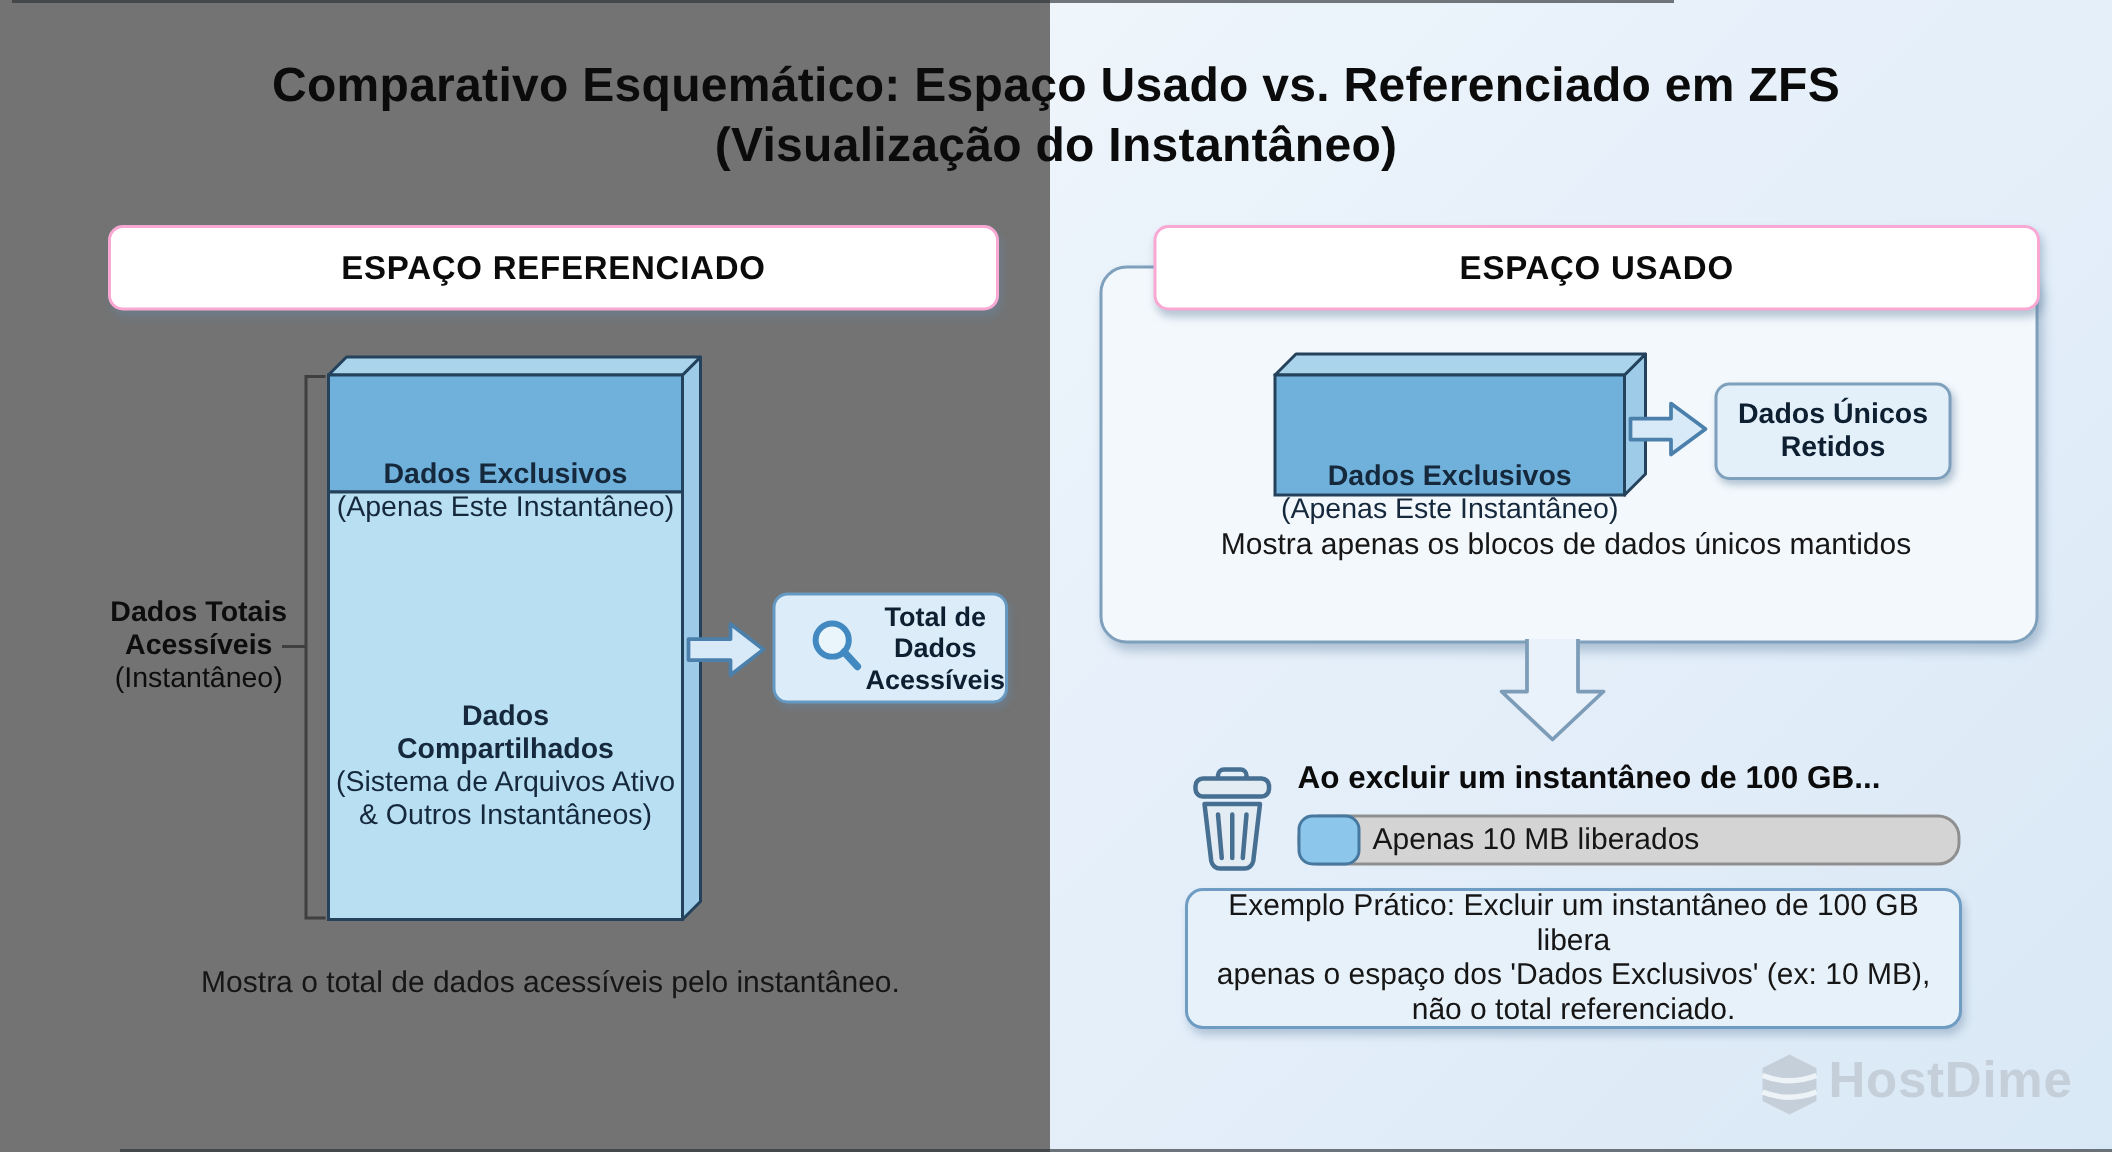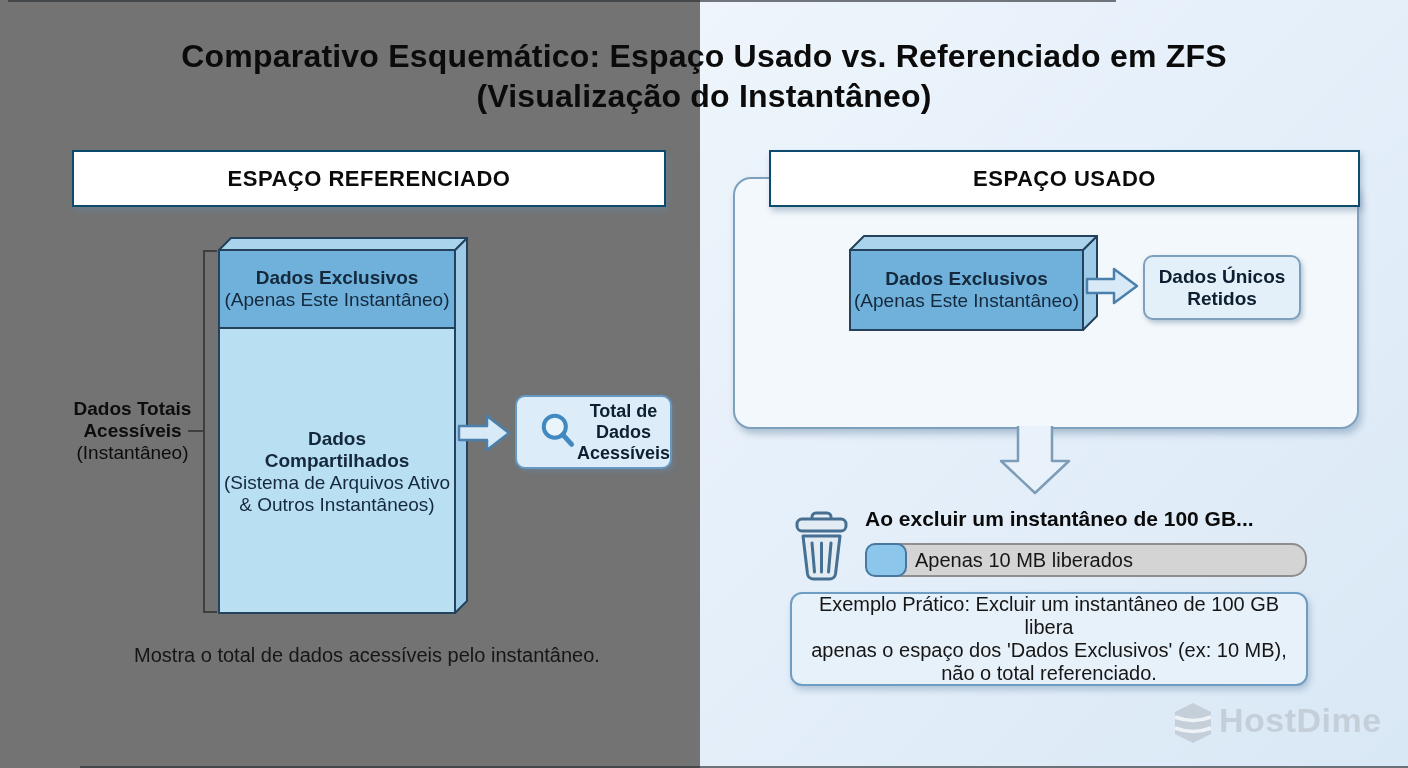--- a/index.html
+++ b/index.html
@@ -10,33 +10,33 @@
   .abs{position:absolute;}
   
   #right-bg{left:700px;top:0;width:708px;height:768px;z-index:0;
     background:linear-gradient(135deg,#eef5fb 0%,#e5effa 45%,#d9e8f5 100%);}
   
   .edge{height:2px;background:#2d3135;opacity:.65;z-index:5;}
   
   #title{left:0;top:36px;width:1408px;text-align:center;z-index:3;
     font-size:32px;font-weight:bold;line-height:40px;color:#0b0b0b;letter-spacing:.2px;}
   
-  .hdr-box{background:#ffffff;border:2px solid #0c4a6e;border-radius:0;
+  .hdr-box{background:#ffffff;border:2px solid #f9a8d4;border-radius:10px;
     box-shadow:2px 4px 6px rgba(105,135,165,.45);z-index:3;
     display:flex;align-items:center;justify-content:center;}
   .hdr-text{font-size:22px;font-weight:bold;letter-spacing:.5px;color:#0b0b0b;}
   
   #used-card{left:733px;top:177px;width:622px;height:248px;z-index:1;
     background:#f3f8fc;border:2px solid #7fa0bc;border-radius:18px;
     box-shadow:3px 5px 7px rgba(105,135,165,.45);}
   
   #shapes{left:0;top:0;z-index:2;pointer-events:none;}
   
   .block-text{z-index:3;display:flex;flex-direction:column;align-items:center;
-    justify-content:center;text-align:center;color:#15283c;font-size:19px;line-height:22px;}
+    justify-content:center;text-align:center;color:#15283c;font-size:19px;line-height:22px;margin-top:39px;}
   .b{font-weight:bold;}
   
   #total-label{left:60px;top:398px;width:145px;text-align:center;z-index:3;
     font-size:19px;line-height:22px;color:#0d0d0d;}
   
   #ref-result-box{left:515px;top:395px;width:157px;height:74px;z-index:3;
     background:#dcedf9;border:2px solid #6699c2;border-radius:10px;
     box-shadow:2px 3px 5px rgba(105,135,165,.45);
     display:flex;align-items:center;padding-left:21px;box-sizing:border-box;}
   #ref-result-text{flex:1;text-align:center;font-size:18px;font-weight:bold;
@@ -174,20 +174,21 @@
     <div class="b">Dados Exclusivos</div>
     <div>(Apenas Este Instantâneo)</div>
   </div>
 
   <div class="abs" id="used-result-box">
     <div>Dados Únicos</div>
     <div>Retidos</div>
   </div>
 
   <div class="abs caption" id="used-desc">
+    <div>Mostra apenas os blocos de dados únicos mantidos</div>
   </div>
 
   <div class="abs" id="delete-headline">Ao excluir um instantâneo de 100 GB...</div>
 
   <div class="abs" id="progress-track">
     <div id="progress-fill"></div>
     <div id="progress-label">Apenas 10 MB liberados</div>
   </div>
 
   <div class="abs" id="example-box">

